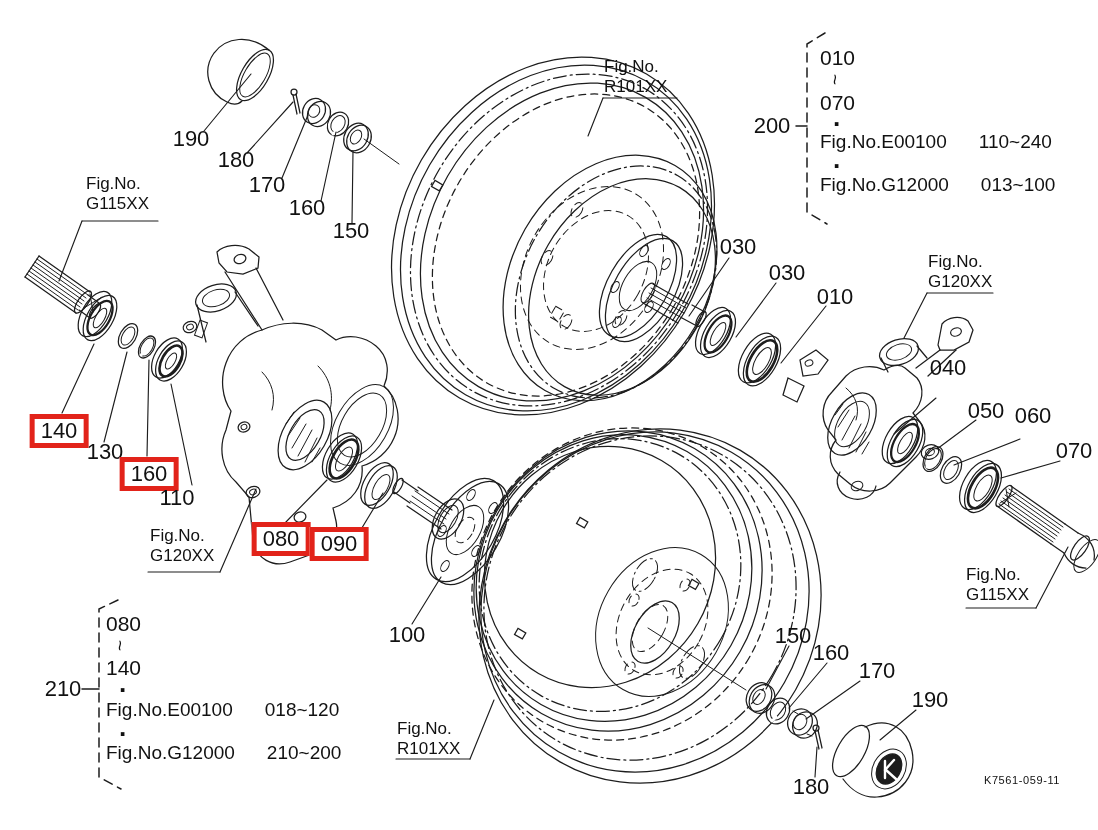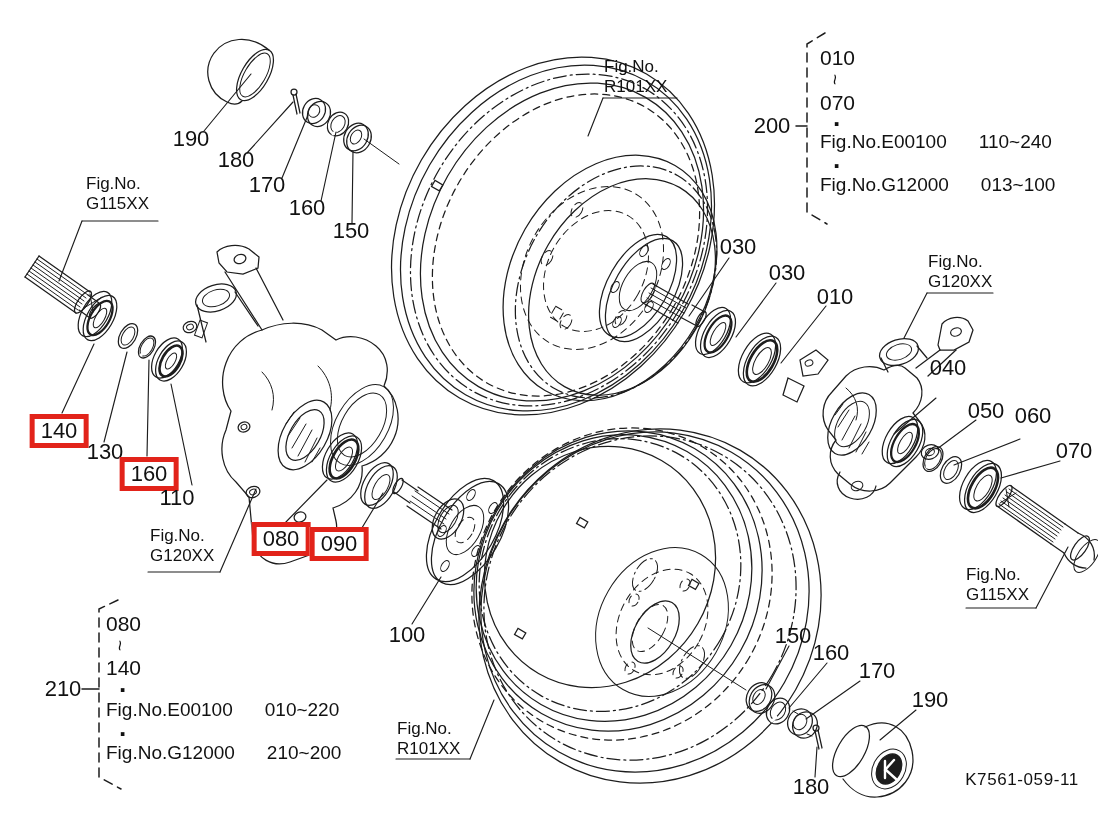--- a/index.html
+++ b/index.html
@@ -21,21 +21,21 @@
   .callout{position:absolute;transform:translate(-50%,-50%);font-size:22px;line-height:1;
            white-space:nowrap;color:#111;}
   .callout.boxed{border:5px solid #e2231a;background:#fff;padding:1px 6px;}
   .figref{position:absolute;font-size:17px;line-height:20px;white-space:nowrap;}
   .figref span{display:block;}
   .grp-num{position:absolute;font-size:21px;line-height:1;white-space:nowrap;}
   .grp-label{position:absolute;transform:translate(-50%,-50%);font-size:22px;line-height:1;}
   .grp-tilde{position:absolute;font-size:19px;line-height:1;transform:rotate(90deg);}
   .grp-dot{position:absolute;font-size:26px;font-weight:bold;line-height:1;}
   .grp-ref{position:absolute;display:flex;gap:32px;font-size:19px;line-height:1;white-space:nowrap;}
-  .code{position:absolute;transform:translate(-50%,-50%);font-size:17px;letter-spacing:.6px;white-space:nowrap;}
+  .code{position:absolute;transform:translate(-50%,-50%);font-size:11px;letter-spacing:.6px;white-space:nowrap;}
 </style>
 </head>
 <body>
 
 <div class="stage">
 
 <svg class="art" viewBox="0 0 1098 830" aria-hidden="true">
 
   <g>
     <ellipse cx="553" cy="236" rx="152" ry="187" transform="rotate(30 553 236)"></ellipse>
@@ -476,21 +476,21 @@
   <span>013~100</span>
 </div>
 
 <div class="grp-label" style="left:63px;top:689px">210</div>
 <div class="grp-num" style="left:106px;top:613px">080</div>
 <div class="grp-tilde" style="left:115px;top:636px">~</div>
 <div class="grp-num" style="left:106px;top:657px">140</div>
 <div class="grp-dot" style="left:119px;top:677px">·</div>
 <div class="grp-ref" style="left:106px;top:700px">
   <span>Fig.No.E00100</span>
-  <span>010~220</span>
+  <span>018~120</span>
 </div>
 <div class="grp-dot" style="left:119px;top:721px">·</div>
 <div class="grp-ref" style="left:106px;top:743px">
   <span>Fig.No.G12000</span>
   <span>210~200</span>
 </div>
 
 <div class="code" style="left:1022px;top:780px">K7561-059-11</div>
 
 </div>

